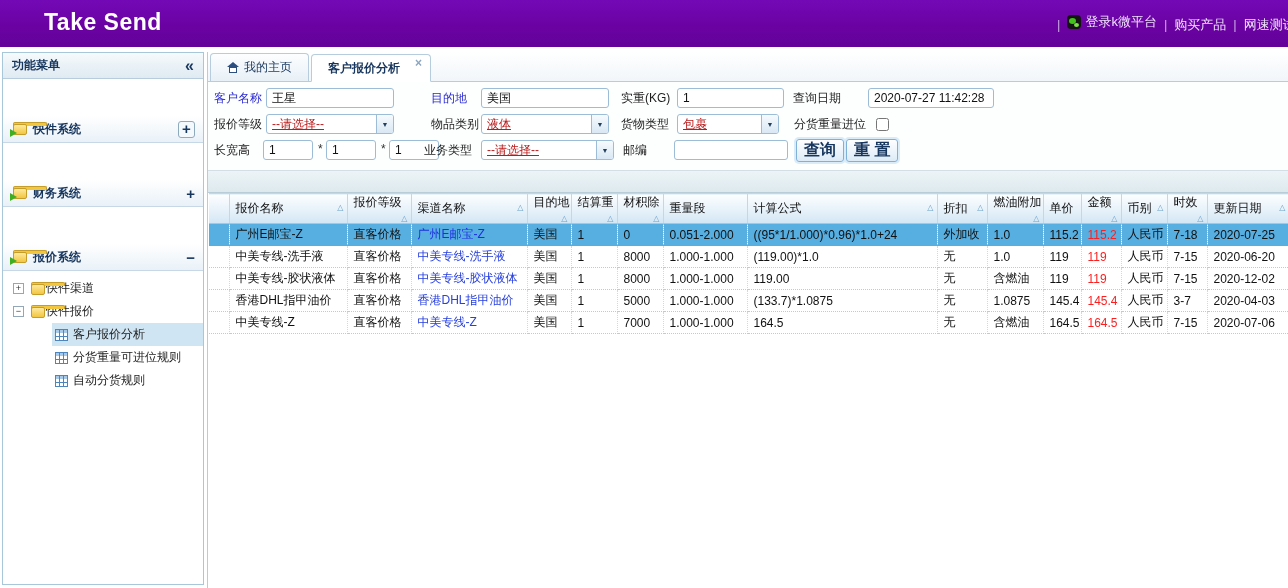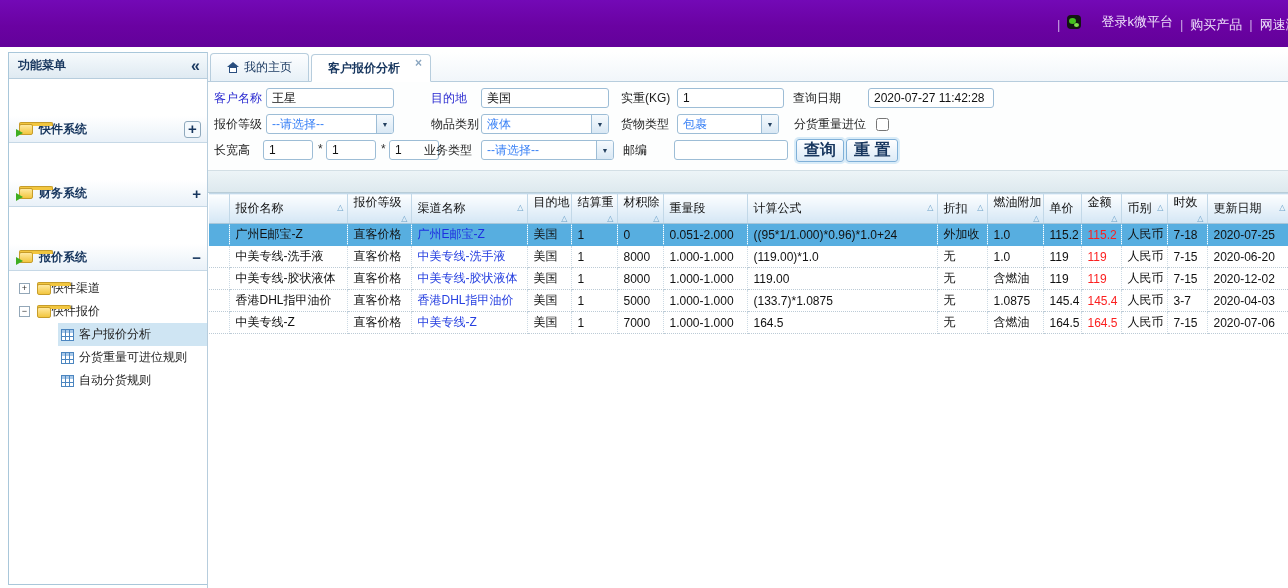--- a/index.html
+++ b/index.html
@@ -9,29 +9,29 @@
     font-size:12px; color:#222;
   }
   
   .topbar { position:absolute; left:0; top:0; width:1288px; height:47px;
     background:linear-gradient(180deg,#7309b6 0%,#6a02a2 55%,#63019a 100%); }
   .logo { position:absolute; left:44px; top:9px; font-size:23px; font-weight:bold;
     color:#fff; letter-spacing:.5px; }
   .toplinks { position:absolute; right:0; top:13px; width:238px; overflow:hidden;
     white-space:nowrap; color:#e9d6f7; font-size:13px; }
   .toplinks .sep { margin:0 7px; color:#c9a6e4; }
-  .toplink { color:#efe2fb; cursor:pointer; display:inline-flex; align-items:center; gap:18px;justify-content:flex-end; }
+  .toplink { color:#efe2fb; cursor:pointer; display:inline-flex; align-items:center; gap:2px;justify-content:flex-end; }
   .wx { display:inline-block; width:14px; height:14px; border-radius:4px; background:#141414;
     position:relative; vertical-align:-2px; margin-right:2px;}
   .wx::before { content:""; position:absolute; left:2px; top:3px; width:7px; height:6px;
     border-radius:50%; background:#45c11f; }
   .wx::after  { content:""; position:absolute; right:2px; bottom:2px; width:5px; height:4px;
     border-radius:50%; background:#7ee04a; }
   
-  .sidebar { position:absolute; left:8px; top:52px; width:202px; height:533px;
+  .sidebar { position:absolute; left:2px; top:52px; width:202px; height:533px;
     border:1px solid #a9c7da; background:#fff; }
   .side-hd { height:26px; display:flex; align-items:center; justify-content:space-between;
     padding:0 9px; background:linear-gradient(180deg,#f6fafc,#dfeaf2);
     border-bottom:1px solid #b7cddd; font-weight:bold; color:#17365e; }
   .collapse { font-size:16px; font-weight:bold; color:#17365e; cursor:pointer; line-height:1; }
   .acc { height:27px; display:flex; align-items:center; padding:0 8px;
     background:linear-gradient(180deg,#ffffff,#e9f1f8);
     border-bottom:1px solid #c6d8e6; font-weight:bold; color:#17365e; cursor:pointer;margin-top:37px; }
   .acc .lbl { margin-left:5px; flex:1; }
   .toggle { font-size:15px; font-weight:bold; color:#17365e; line-height:13px; text-align:center; }
@@ -81,21 +81,21 @@
   .home-ic .base { position:absolute; left:2px; top:5px; width:8px; height:6px;
     background:#fff; border:1px solid #2a4f80; }
   
   .formarea { position:absolute; left:0; top:30px; right:0; height:88px; background:#fdfefe; }
   .fl { position:absolute; height:20px; line-height:20px; white-space:nowrap; color:#1c1c1c; }
   .fl.blue { color:#2a2ad0; }
   .fin { position:absolute; height:20px; border:1px solid #9dbdd6; border-radius:3px;
     padding:0 5px; font-size:12px; font-family:inherit; color:#111; background:#fff; }
   .sel { position:absolute; height:20px; border:1px solid #9dbdd6; border-radius:3px;
     background:#fff; display:flex; align-items:center; cursor:pointer; }
-  .sel .txt { flex:1; padding-left:5px; color:#3b82f6; }
+  .sel .txt { flex:1; padding-left:5px; color:#b91c1c;text-decoration:underline; }
   .sel .btn { width:17px; height:18px; border-left:1px solid #9dbdd6;
     background:linear-gradient(180deg,#f6fafd,#d9e8f4); display:flex; align-items:center;
     justify-content:center; font-size:7px; color:#23405f; border-radius:0 2px 2px 0; }
   .star { position:absolute; height:20px; line-height:18px; color:#333; }
   .cb { position:absolute; width:13px; height:13px; }
   .pushbtn { position:absolute; height:23px; padding:0 7px; font-size:16px; font-weight:bold;
     color:#17365e; font-family:inherit; background:linear-gradient(180deg,#fefeff,#dcebf7);
     border:1px solid #7fb0d8; border-radius:3px; box-shadow:0 0 0 2px #d9ecf8; cursor:pointer; }
   
   .strip { position:absolute; left:0; top:118px; right:0; height:23px;
@@ -114,20 +114,21 @@
   .grid tr.selected td { background:#57aee0; border-right:1px dotted #8ecdef;
     border-bottom:1px solid #57aee0; }
   .grid .lk { color:#2740e0; cursor:pointer; }
   .grid tr.selected .lk { color:#1d2fe0; }
   .grid .red { color:#fb1f1f; }
 </style>
 </head>
 <body>
 
 <div class="topbar">
+  <div class="logo">Take Send</div>
   <div class="toplinks"><span class="sep">|</span><span class="toplink">
         <span class="wx"></span>
         <span>登录k微平台</span>
       </span><span class="sep">|</span><span class="toplink">购买产品</span><span class="sep">|</span><span class="toplink">网速测试</span></div>
 </div>
 
 <div class="sidebar">
   <div class="side-hd">
     <span>功能菜单</span>
     <span class="collapse">«</span>

